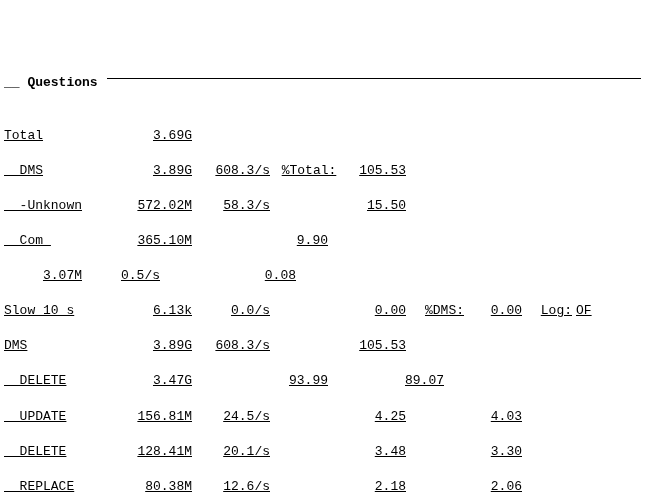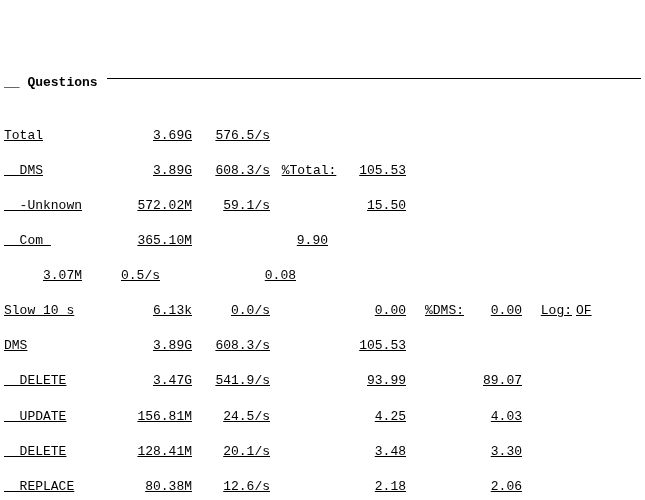--- a/index.html
+++ b/index.html
@@ -48,33 +48,32 @@
 
 
 <div class="sec-header">
   <span class="lead">__ Questions </span>
   <span class="rule"></span>
 </div>
 
 <div class="row">
   <span class="c-name">Total</span>
   <span class="c-count">3.69G</span>
-  <span class="c-rate">576.5/s</span>
 </div>
 <div class="row">
   <span class="c-name">  DMS</span>
   <span class="c-count">3.89G</span>
   <span class="c-rate">608.3/s</span>
   <span class="c-plabel">%Total:</span>
   <span class="c-pct">105.53</span>
 </div>
 <div class="row">
   <span class="c-name">  -Unknown</span>
   <span class="c-count">572.02M</span>
-  <span class="c-rate">59.1/s</span>
+  <span class="c-rate">58.3/s</span>
   <span class="c-plabel"></span>
   <span class="c-pct">15.50</span>
 </div>
 <div class="row">
   <span class="c-name">  Com_</span>
   <span class="c-count">365.10M</span>
   <span class="c-plabel"></span>
   <span class="c-pct">9.90</span>
 </div>
 <div class="row">
@@ -97,21 +96,20 @@
 <div class="row">
   <span class="c-name">DMS</span>
   <span class="c-count">3.89G</span>
   <span class="c-rate">608.3/s</span>
   <span class="c-plabel"></span>
   <span class="c-pct">105.53</span>
 </div>
 <div class="row">
   <span class="c-name">  DELETE</span>
   <span class="c-count">3.47G</span>
-  <span class="c-rate">541.9/s</span>
   <span class="c-plabel"></span>
   <span class="c-pct">93.99</span>
   <span class="c-dmslabel"></span>
   <span class="c-dms">89.07</span>
 </div>
 <div class="row">
   <span class="c-name">  UPDATE</span>
   <span class="c-count">156.81M</span>
   <span class="c-rate">24.5/s</span>
   <span class="c-plabel"></span>

